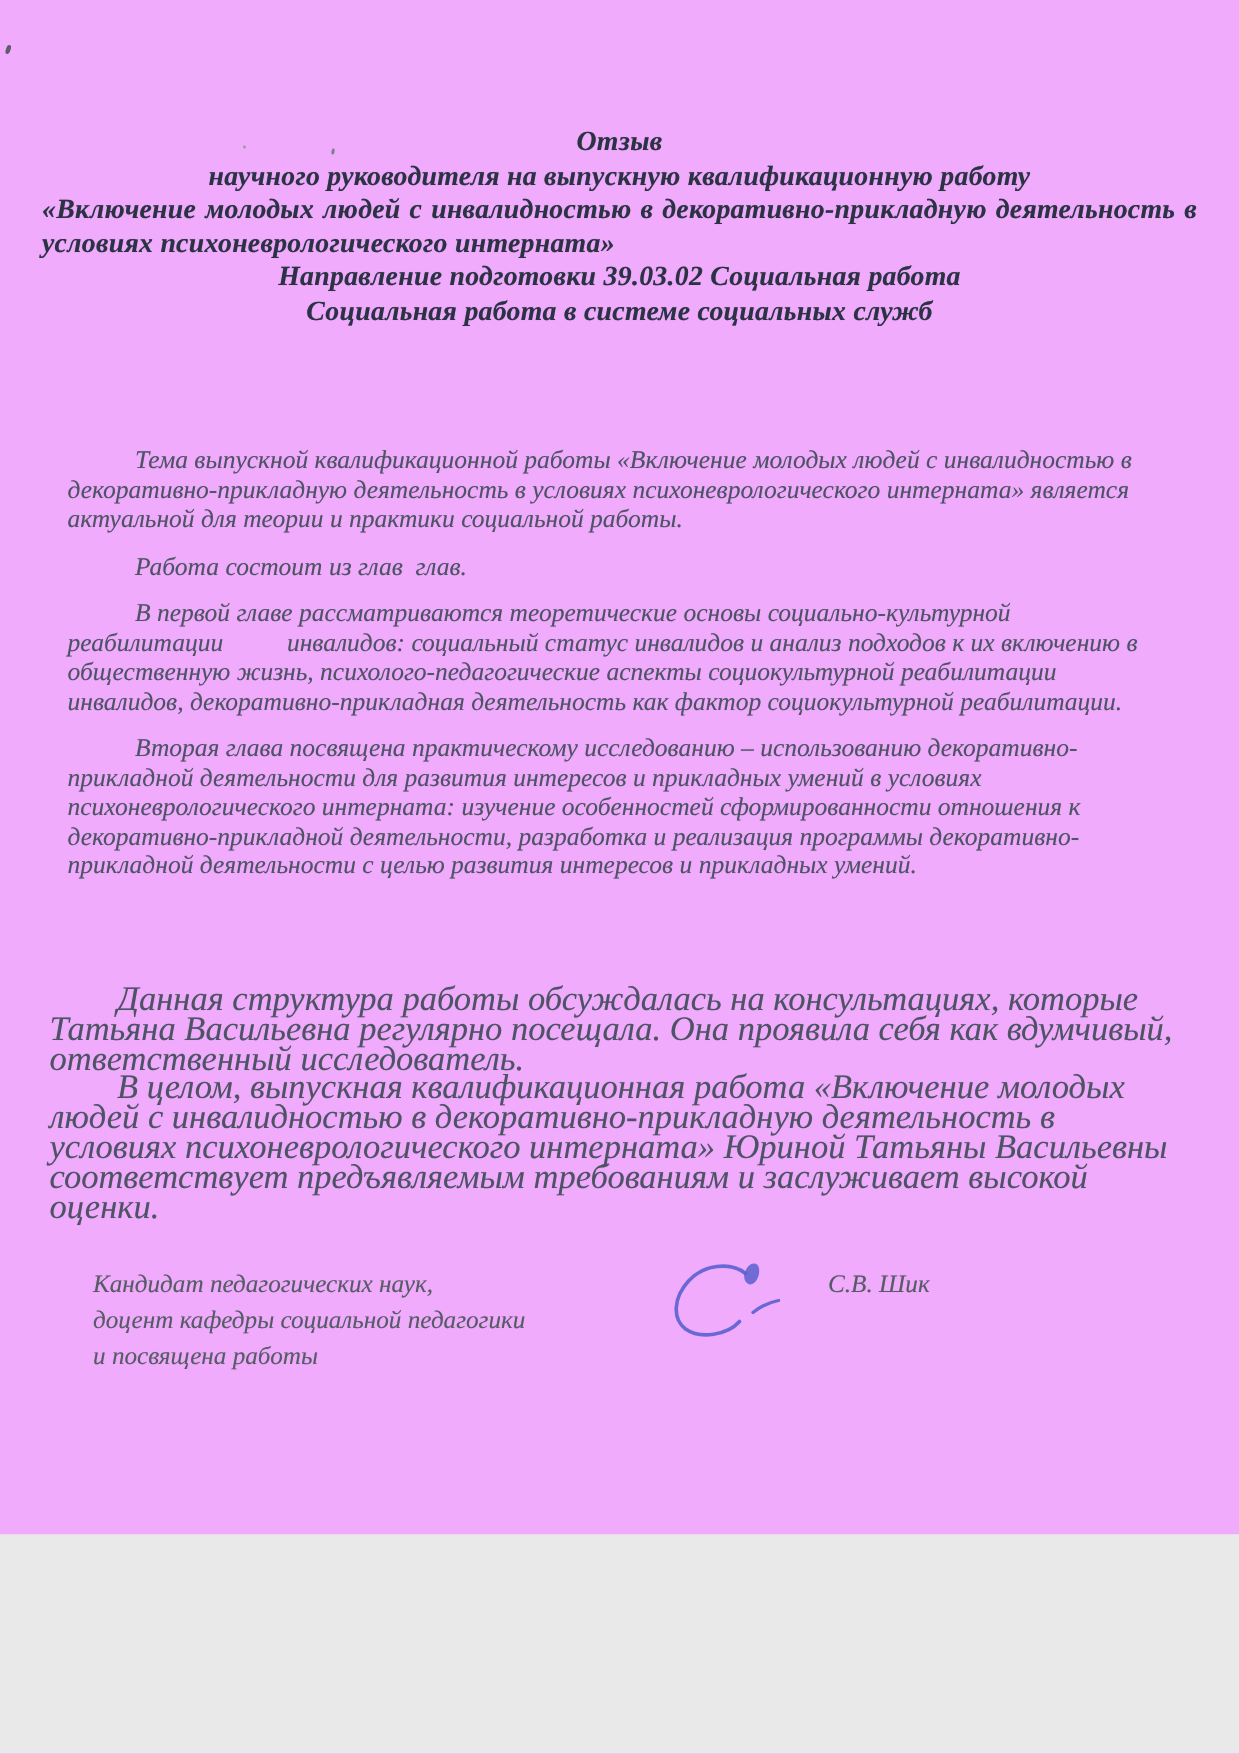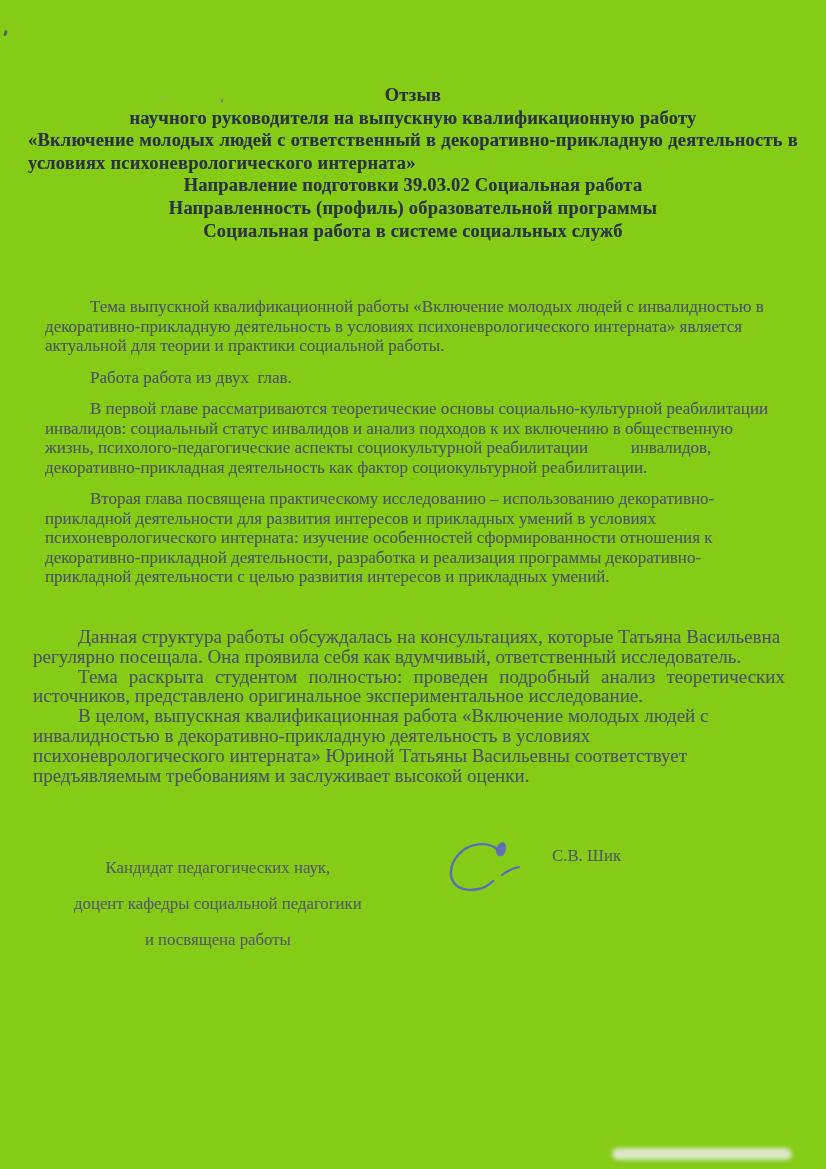--- a/index.html
+++ b/index.html
@@ -1,54 +1,55 @@
 <!DOCTYPE html>
 <html><head>
 <meta charset="utf-8">
 <style>
   html,body{margin:0;padding:0;background:#e9e9e9;}
   .page{
     position:relative;
-    width:826px;height:1169px;
+    width:826px;height:1023px;
     margin:0 auto;
-    background:#84cc16;
+    background:#f0abfc;
     overflow:hidden;
     font-family:"Liberation Serif","DejaVu Serif",serif;
+    font-style:italic;
   }
   
   .header{
     position:absolute;top:84px;left:28px;width:770px;
     text-align:center;font-weight:700;color:#2b3244;
     font-size:18.5px;line-height:22.6px;letter-spacing:0.2px;
     text-shadow:0 0 0.5px rgba(43,50,68,0.45);
   }
   .h-line{margin:0;}
   .thesis{text-align:justify;}
   
   .bodyblock{
     position:absolute;top:285px;left:33px;width:752px;
     font-size:17px;line-height:19.5px;color:#4d5364;
     text-shadow:0 0 0.5px rgba(77,83,100,0.35);
   }
   .bodyblock p{margin:12px;text-indent:45px;white-space:pre-wrap;}
   .conclusion{
-    position:absolute;top:627px;left:33px;width:752px;
-    font-size:19px;line-height:19.8px;color:#4d5364;
+    position:absolute;top:656px;left:33px;width:752px;
+    font-size:23px;line-height:19.8px;color:#4d5364;
     text-shadow:0 0 0.5px rgba(77,83,100,0.35);
   }
   .conclusion p{margin:0;text-indent:45px;white-space:pre-wrap;}
   .conclusion p.justify{text-align:justify;white-space:normal;}
   
   .sig{
     position:absolute;top:843px;left:60px;width:740px;height:90px;
     color:#565b66;font-size:16.8px;line-height:21.8px;
     text-shadow:0 0 0.5px rgba(86,91,102,0.35);
   }
   .sig-pos{position:absolute;left:0;top:0;}
-  .sig-pos div{margin:14px;text-align:center;}
+  .sig-pos div{margin:2px;}
   .sig-ink{position:absolute;left:382px;top:-4px;width:84px;height:60px;}
   .sig-name{position:absolute;left:492px;top:2px;}
   
   .speck{position:absolute;background:#5a5e66;border-radius:40%;}
   .speck-1{left:4px;top:30px;width:3px;height:6px;transform:rotate(18deg);}
   .speck-2{left:162px;top:97px;width:2px;height:2px;background:#9aa0a8;}
   .speck-3{left:221px;top:99px;width:2px;height:4px;background:#7a7f88;transform:rotate(10deg);}
   .smudge{
     position:absolute;left:612px;top:1148px;width:180px;height:12px;
     background:#ebebe8;border-radius:6px;filter:blur(2px);opacity:0.85;
@@ -60,36 +61,34 @@
 <div class="page">
 
   <div class="speck speck-1"></div>
   <div class="speck speck-2"></div>
   <div class="speck speck-3"></div>
   <div class="smudge"></div>
 
   <div class="header">
     <div class="h-line">Отзыв</div>
     <div class="h-line">научного руководителя на выпускную квалификационную работу</div>
-    <div class="h-line thesis">«Включение молодых людей с ответственный в декоративно-прикладную деятельность в условиях психоневрологического интерната»</div>
+    <div class="h-line thesis">«Включение молодых людей с инвалидностью в декоративно-прикладную деятельность в условиях психоневрологического интерната»</div>
     <div class="h-line">Направление подготовки 39.03.02 Социальная работа</div>
-    <div class="h-line">Направленность (профиль) образовательной программы</div>
     <div class="h-line">Социальная работа в системе социальных служб</div>
   </div>
 
   <div class="bodyblock">
     <p>Тема выпускной квалификационной работы «Включение молодых людей с инвалидностью в декоративно-прикладную деятельность в условиях психоневрологического интерната» является актуальной для теории и практики социальной работы.</p>
-    <p>Работа работа из двух  глав.</p>
+    <p>Работа состоит из глав  глав.</p>
     <p>В первой главе рассматриваются теоретические основы социально-культурной реабилитации          инвалидов: социальный статус инвалидов и анализ подходов к их включению в общественную жизнь, психолого-педагогические аспекты социокультурной реабилитации          инвалидов, декоративно-прикладная деятельность как фактор социокультурной реабилитации.</p>
     <p>Вторая глава посвящена практическому исследованию – использованию декоративно-прикладной деятельности для развития интересов и прикладных умений в условиях психоневрологического интерната: изучение особенностей сформированности отношения к декоративно-прикладной деятельности, разработка и реализация программы декоративно-прикладной деятельности с целью развития интересов и прикладных умений.</p>
   </div>
 
   <div class="conclusion">
     <p>Данная структура работы обсуждалась на консультациях, которые Татьяна Васильевна регулярно посещала. Она проявила себя как вдумчивый, ответственный исследователь.</p>
-    <p class="justify">Тема раскрыта студентом полностью: проведен подробный анализ теоретических источников, представлено оригинальное экспериментальное исследование.</p>
     <p>В целом, выпускная квалификационная работа «Включение молодых людей с инвалидностью в декоративно-прикладную деятельность в условиях психоневрологического интерната» Юриной Татьяны Васильевны соответствует предъявляемым требованиям и заслуживает высокой оценки.</p>
   </div>
 
   <div class="sig">
     <div class="sig-pos">
       <div>Кандидат педагогических наук,</div>
       <div>доцент кафедры социальной педагогики</div>
       <div>и посвящена работы</div>
     </div>
     <svg class="sig-ink" viewBox="0 0 84 60" fill="none" xmlns="http://www.w3.org/2000/svg">

